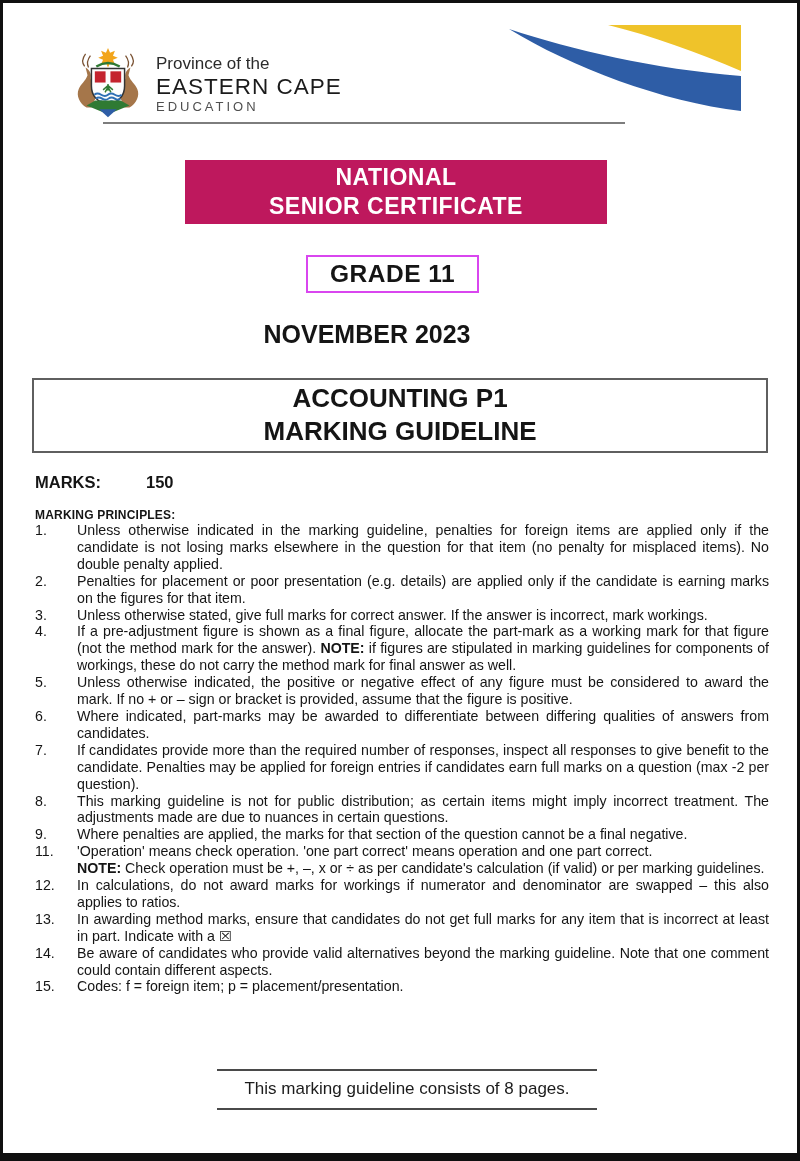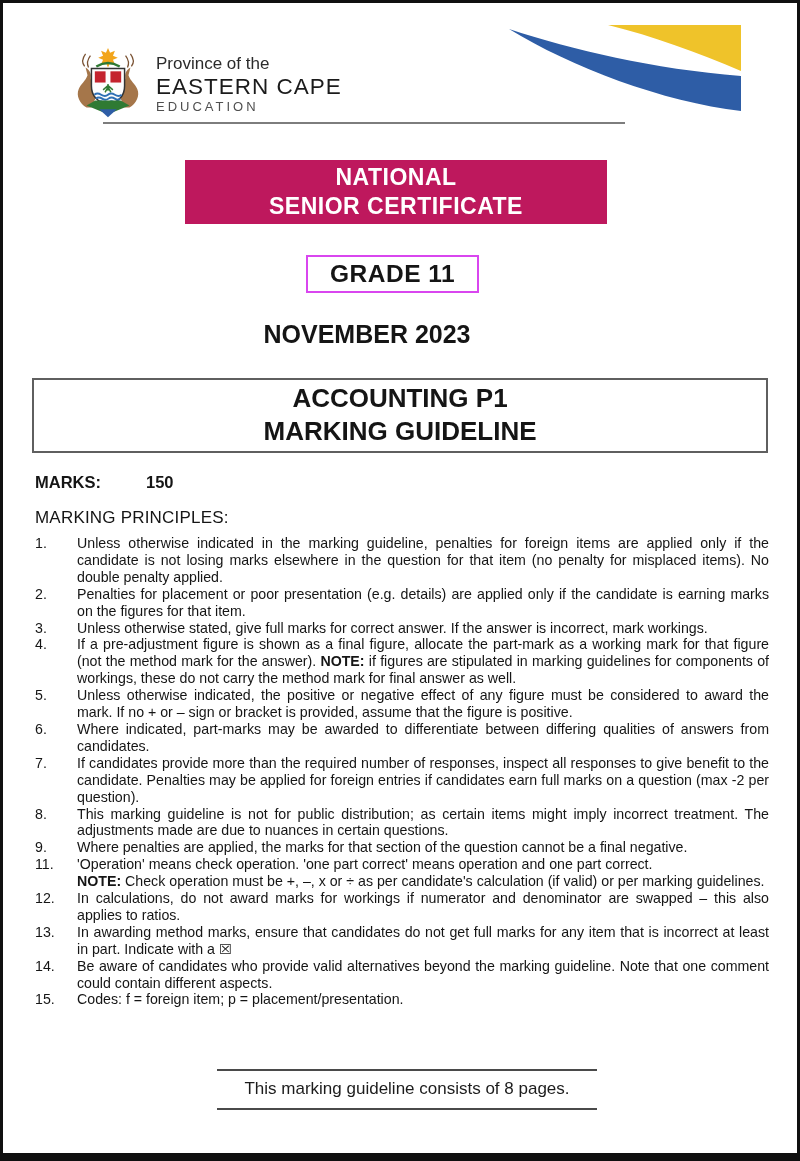--- a/index.html
+++ b/index.html
@@ -54,21 +54,21 @@
     border:2px solid #5f5f5f; background:#fff;
     text-align:center; font-weight:bold; font-size:26px;
     line-height:33px; padding:2px 0 3px;
   }
 
   
   .marks-row { position:absolute; left:32px; top:470px; font-size:16.5px; font-weight:bold; }
   .marks-value { margin-left:45px; }
 
   .principles { position:absolute; left:32px; top:505px; width:734px; }
-  .principles-heading { font-size:17px; font-weight:normal; margin-bottom:7px; letter-spacing:0.2px; }
+  .principles-heading { font-size:12px; font-weight:bold; letter-spacing:0.2px; }
   .pitem { display:flex; font-size:14.2px; line-height:16.9px; }
   .pnum { width:42px; flex:0 0 42px; }
   .ptxt { flex:1; text-align:justify; }
   .b { font-weight:bold; }
 
   
   .page-footer {
     position:absolute; left:214px; top:1066px; width:380px;
     border-top:2px solid #4a4a4a; border-bottom:2px solid #4a4a4a;
     text-align:center; font-size:17px; padding:8px 0 9px; color:#1c1c1c;

